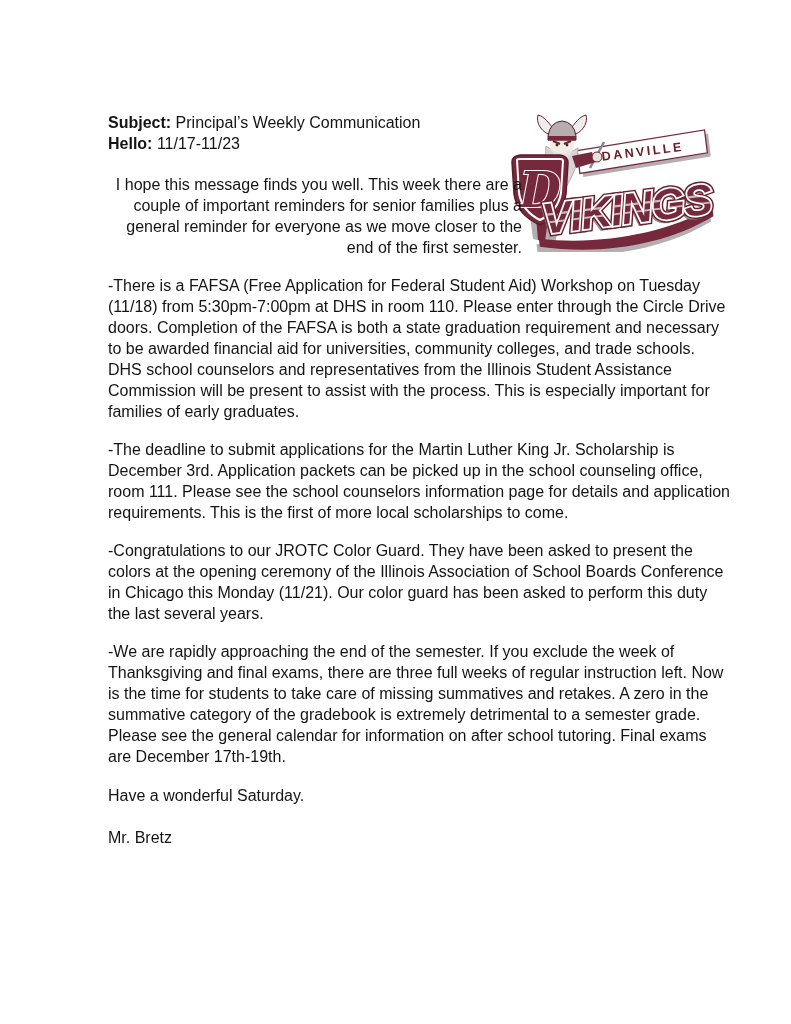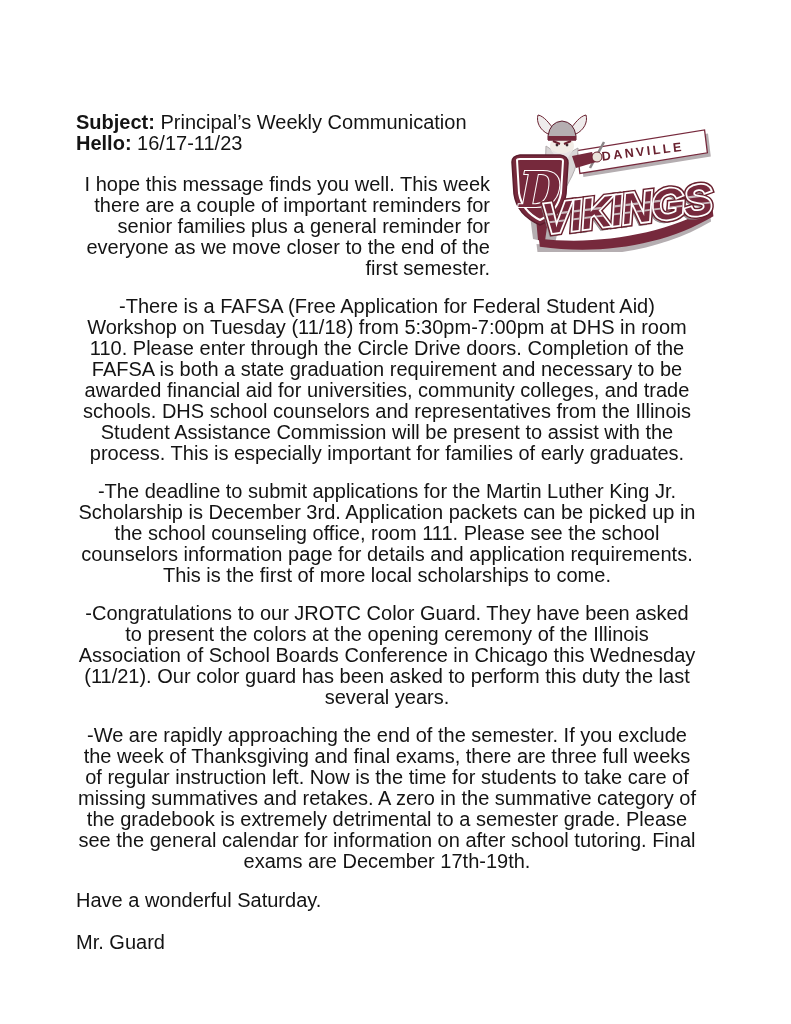--- a/index.html
+++ b/index.html
@@ -8,32 +8,32 @@
     position: relative;
     width: 791px;
     height: 1024px;
     background: #ffffff;
     overflow: hidden;
     font-family: "Liberation Sans", sans-serif;
     color: #141414;
   }
   .content {
     position: absolute;
-    left: 76px;
+    left: 108px;
     top: 112px;
     width: 622px;
-    font-size: 20px;
+    font-size: 16px;
     line-height: 21px;
   }
   .content p { margin: 0; }
   .meta-line { height: 21px; white-space: nowrap; }
   .meta-label { font-weight: bold; }
   .greeting   { margin-top: 22px !important; }
   .intro      { margin-top: 20px !important; width: 414px; text-align: right; }
-  .para       { margin-top: 17px !important; text-align: center; }
+  .para       { margin-top: 17px !important; }
   .closing    { margin-top: 18px !important; }
   .signature  { margin-top: 21px !important; }
   .logo-box {
     position: absolute;
     left: 500px;
     top: 112px;
     width: 215px;
     height: 140px;
   }
   .logo-box svg { display: block; width: 215px; height: 140px; }
@@ -96,28 +96,28 @@
         </g>
       </g>
     </svg>
   </div>
 
   <div class="content">
     <div class="meta-line">
       <span class="meta-label">Subject:</span><span> Principal’s Weekly Communication</span>
     </div>
     <div class="meta-line">
-      <span class="meta-label">Hello:</span><span> 16/17-11/23</span>
+      <span class="meta-label">Hello:</span><span> 11/17-11/23</span>
     </div>
 
 
     <p class="intro">I hope this message finds you well. This week there are a couple of important reminders for senior families plus a general reminder for everyone as we move closer to the end of the first semester.</p>
 
     <p class="para">-There is a FAFSA (Free Application for Federal Student Aid) Workshop on Tuesday (11/18) from 5:30pm-7:00pm at DHS in room 110. Please enter through the Circle Drive doors. Completion of the FAFSA is both a state graduation requirement and necessary to be awarded financial aid for universities, community colleges, and trade schools. DHS school counselors and representatives from the Illinois Student Assistance Commission will be present to assist with the process. This is especially important for families of early graduates.</p>
     <p class="para">-The deadline to submit applications for the Martin Luther King Jr. Scholarship is December 3rd. Application packets can be picked up in the school counseling office, room 111. Please see the school counselors information page for details and application requirements. This is the first of more local scholarships to come.</p>
-    <p class="para">-Congratulations to our JROTC Color Guard. They have been asked to present the colors at the opening ceremony of the Illinois Association of School Boards Conference in Chicago this Wednesday (11/21). Our color guard has been asked to perform this duty the last several years.</p>
+    <p class="para">-Congratulations to our JROTC Color Guard. They have been asked to present the colors at the opening ceremony of the Illinois Association of School Boards Conference in Chicago this Monday (11/21). Our color guard has been asked to perform this duty the last several years.</p>
     <p class="para">-We are rapidly approaching the end of the semester. If you exclude the week of Thanksgiving and final exams, there are three full weeks of regular instruction left. Now is the time for students to take care of missing summatives and retakes. A zero in the summative category of the gradebook is extremely detrimental to a semester grade. Please see the general calendar for information on after school tutoring. Final exams are December 17th-19th.</p>
 
     <p class="closing">Have a wonderful Saturday.</p>
-    <p class="signature">Mr. Guard</p>
+    <p class="signature">Mr. Bretz</p>
   </div>
 
 </div>
 
 </body></html>

